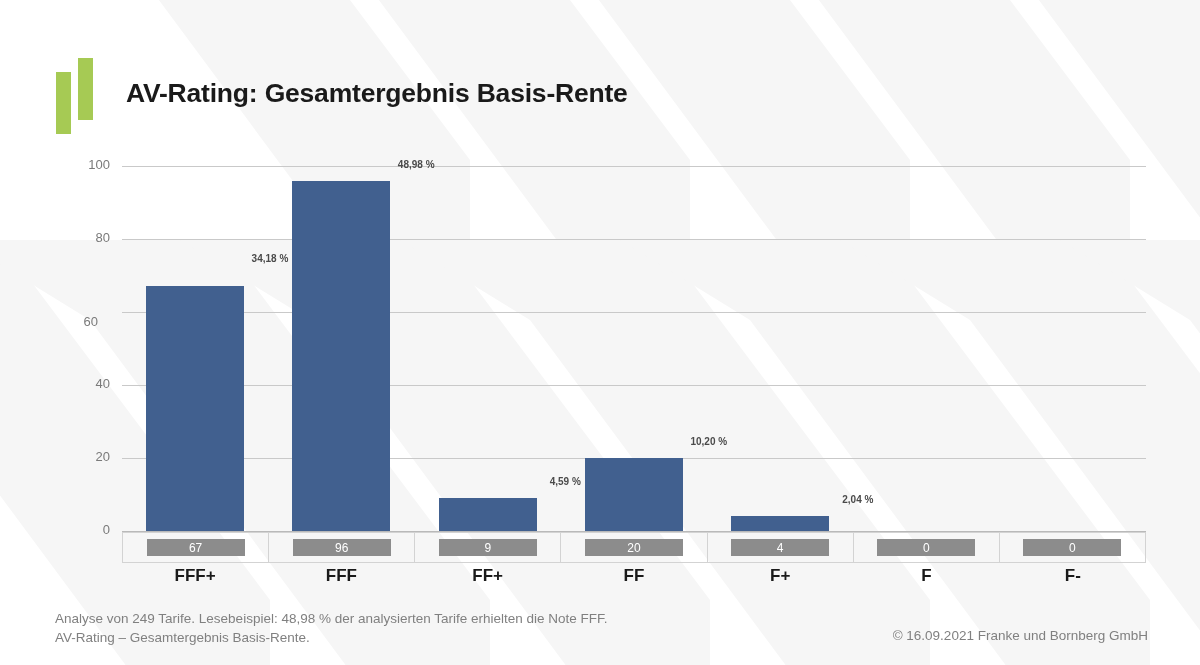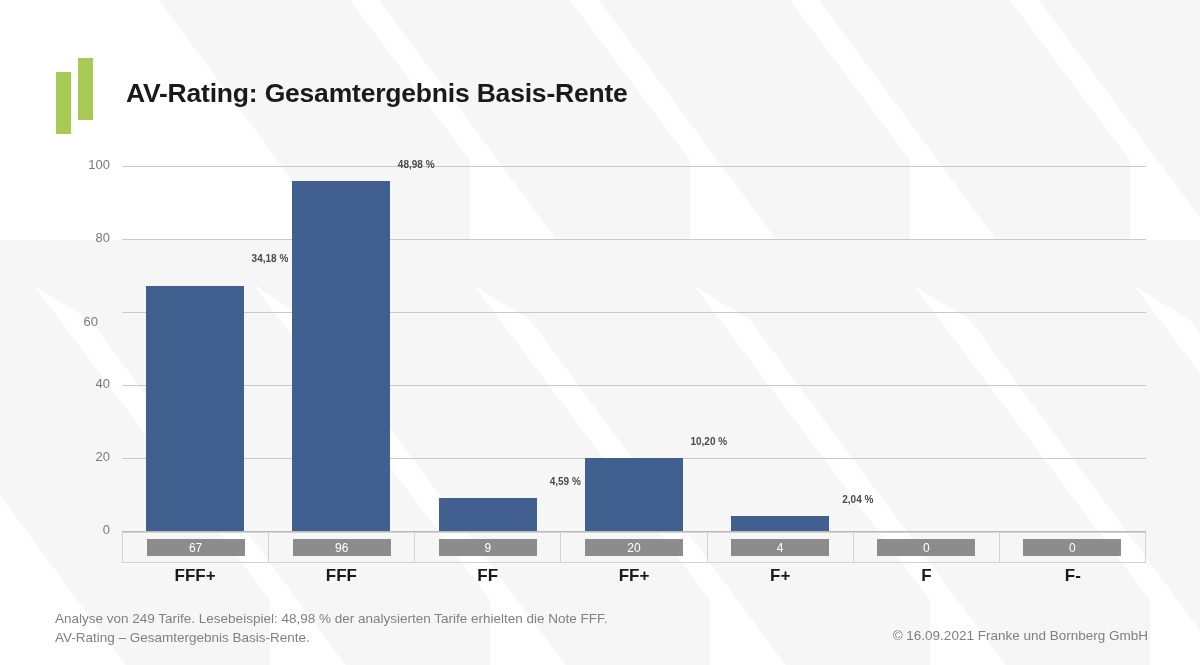--- a/index.html
+++ b/index.html
@@ -241,22 +241,22 @@
         <div class="count-box" style="background: rgb(140, 140, 140);">0</div>
       </div>
       <div class="cell">
         <div class="count-box" style="background: rgb(140, 140, 140);">0</div>
       </div>
     </div>
 
   <div class="catrow" id="catrow">
       <div class="cat">FFF+</div>
       <div class="cat">FFF</div>
+      <div class="cat">FF+</div>
       <div class="cat">FF</div>
-      <div class="cat">FF+</div>
       <div class="cat">F+</div>
       <div class="cat">F</div>
       <div class="cat">F-</div>
     </div>
 
   <div class="footer-left">
     <div>Analyse von 249 Tarife. Lesebeispiel: 48,98 % der analysierten Tarife erhielten die Note FFF.</div>
     <div>AV-Rating – Gesamtergebnis Basis-Rente.</div>
   </div>
   <div class="footer-right">© 16.09.2021 Franke und Bornberg GmbH</div>

